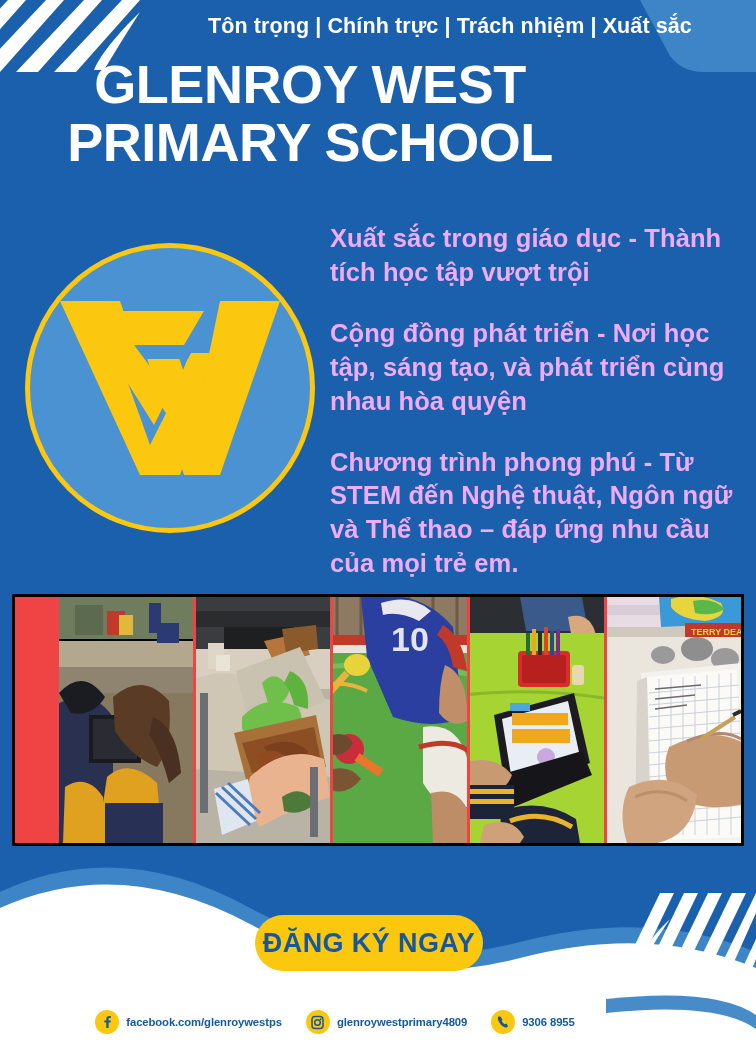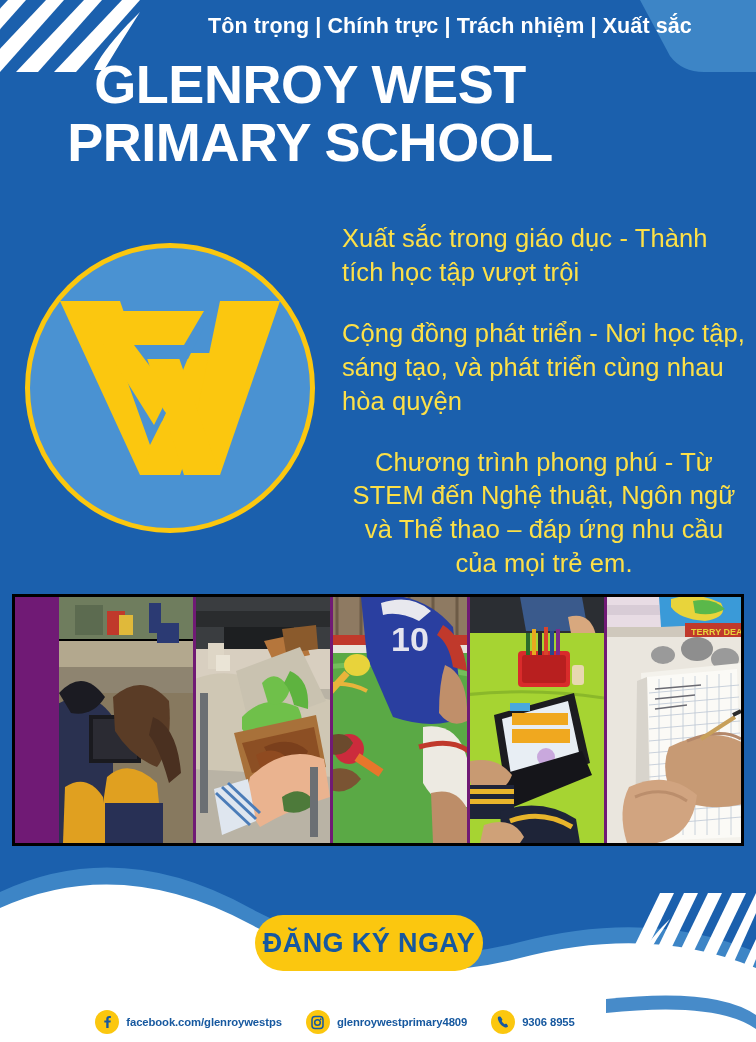--- a/index.html
+++ b/index.html
@@ -56,33 +56,33 @@
   }
   .logo-circle {
     width:290px; height:290px; border-radius:50%;
     background:#4a92d2;
     border:5px solid #fbc70f;
     display:flex; align-items:center; justify-content:center;
   }
 
   
   .copy {
-    position:absolute; left:342px; top:222px; width:404px;
-    color:#fde047; font-size:25.5px; line-height:1.33;
-    font-weight:400; letter-spacing:.1px;
+    position:absolute; left:330px; top:222px; width:404px;
+    color:#f0abfc; font-size:25.5px; line-height:1.33;
+    font-weight:700; letter-spacing:.1px;
   }
   .copy p { margin-bottom:27px; }
-  .copy p:last-child { margin-bottom:0;text-align:center; }
+  .copy p:last-child { margin-bottom:0; }
 
   
   .photos {
     position:absolute; left:12px; top:594px;
     width:732px; height:252px;
     display:flex; gap:3px;
-    background:#701a75;
+    background:#ef4444;
     border:3px solid #000;
     padding-left:44px;
   }
   .photo { flex:1 1 0; position:relative; overflow:hidden; background:#333; }
   .photo svg { display:block; width:100%; height:100%; }
 
   
   .wave { position:absolute; left:0; bottom:0; width:756px; height:230px; pointer-events:none; }
 
   

